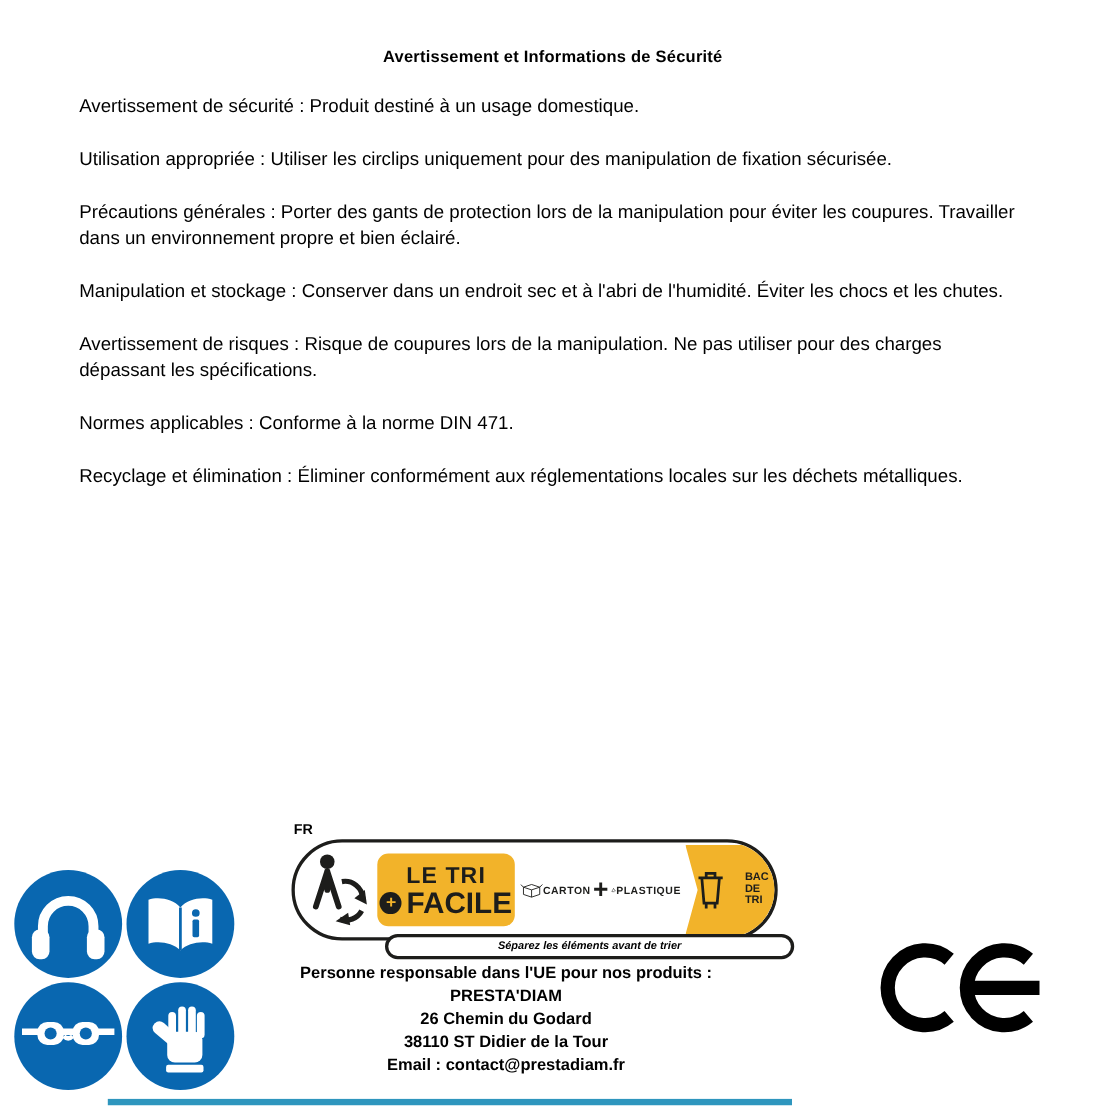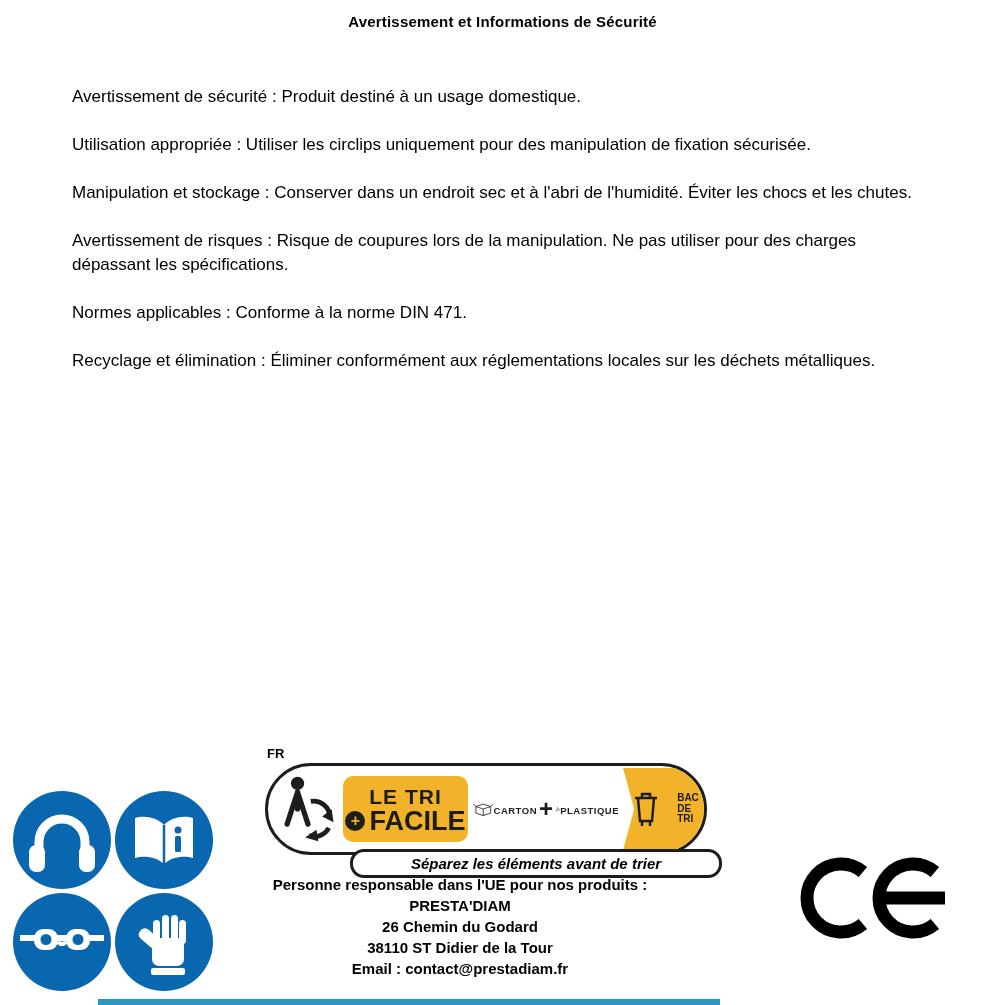--- a/index.html
+++ b/index.html
@@ -1,21 +1,21 @@
 <!DOCTYPE html>
 <html><head>
 <meta charset="utf-8">
 <style>
   html,body{margin:0;padding:0;}
   body{
     width:1005px;height:1005px;position:relative;background:#ffffff;
     font-family:"Liberation Sans", sans-serif;color:#000;overflow:hidden;
   }
   .title{
-    position:absolute;top:13px;left:0;right:0;text-align:center;
+    position:absolute;top:43px;left:0;right:0;text-align:center;
     font-size:15px;font-weight:bold;letter-spacing:.2px;
   }
   .content{
     position:absolute;top:85px;left:72px;width:852px;
     font-size:17px;line-height:24px;
   }
   .content p{margin:0 0 24px 0;}
 
   
   .safety-grid{
@@ -53,21 +53,21 @@
   .mid-plus{flex:0 0 auto;font-size:24px;font-weight:bold;color:#1d1d1b;margin:0 2px;}
   .bin-arrow{
     flex:0 0 auto;width:86px;height:82px;background:#f2b32a;
     clip-path:polygon(0% 0%,76% 0%,100% 50%,76% 100%,0% 100%,13% 50%);
     display:flex;align-items:center;justify-content:center;gap:18px;margin-left:4px;
   }
   .bin-label{font-size:10px;font-weight:bold;line-height:10.5px;color:#1d1d1b;text-align:left;}
   .tagline-bar{
     width:372px;margin-left:85px;margin-top:-6px;position:relative;background:#fff;
     border:3px solid #1d1d1b;border-radius:14px;box-sizing:border-box;
-    text-align:center;font-style:italic;font-weight:bold;font-size:15px;padding:3px 0;
+    text-align:center;font-style:italic;font-weight:bold;font-size:10px;padding:3px 0;
   }
 
   
   .responsible{
     position:absolute;top:874px;left:235px;width:450px;text-align:center;
     font-weight:bold;font-size:15px;line-height:21px;
   }
 
   
   .ce{position:absolute;left:795px;top:852px;}
@@ -76,20 +76,21 @@
   .bottom-strip{position:absolute;bottom:0;left:98px;width:622px;height:6px;background:#2e96be;}
 </style>
 </head>
 <body>
 
 <div class="title">Avertissement et Informations de Sécurité</div>
 
 <div class="content">
   <p>Avertissement de sécurité : Produit destiné à un usage domestique.</p>
   <p>Utilisation appropriée : Utiliser les circlips uniquement pour des manipulation de fixation sécurisée.</p>
+  <p>Précautions générales : Porter des gants de protection lors de la manipulation pour éviter les coupures. Travailler dans un environnement propre et bien éclairé.</p>
   <p>Manipulation et stockage : Conserver dans un endroit sec et à l'abri de l'humidité. Éviter les chocs et les chutes.</p>
   <p>Avertissement de risques : Risque de coupures lors de la manipulation. Ne pas utiliser pour des charges dépassant les spécifications.</p>
   <p>Normes applicables : Conforme à la norme DIN 471.</p>
   <p>Recyclage et élimination : Éliminer conformément aux réglementations locales sur les déchets métalliques.</p>
 </div>
 
 <div class="safety-grid">
   <svg width="100" height="100" viewBox="0 0 100 100">
     <circle cx="50" cy="50" r="49" fill="#0967b0"></circle>
     <path d="M27 64 V52 a23 23 0 0 1 46 0 V64" fill="none" stroke="#fff" stroke-width="9"></path>

